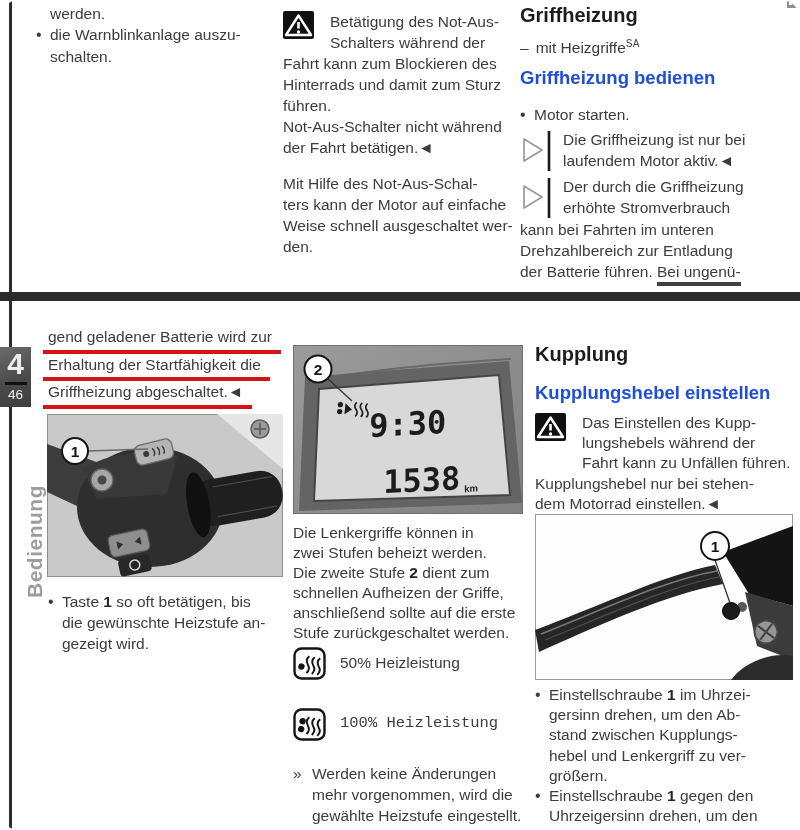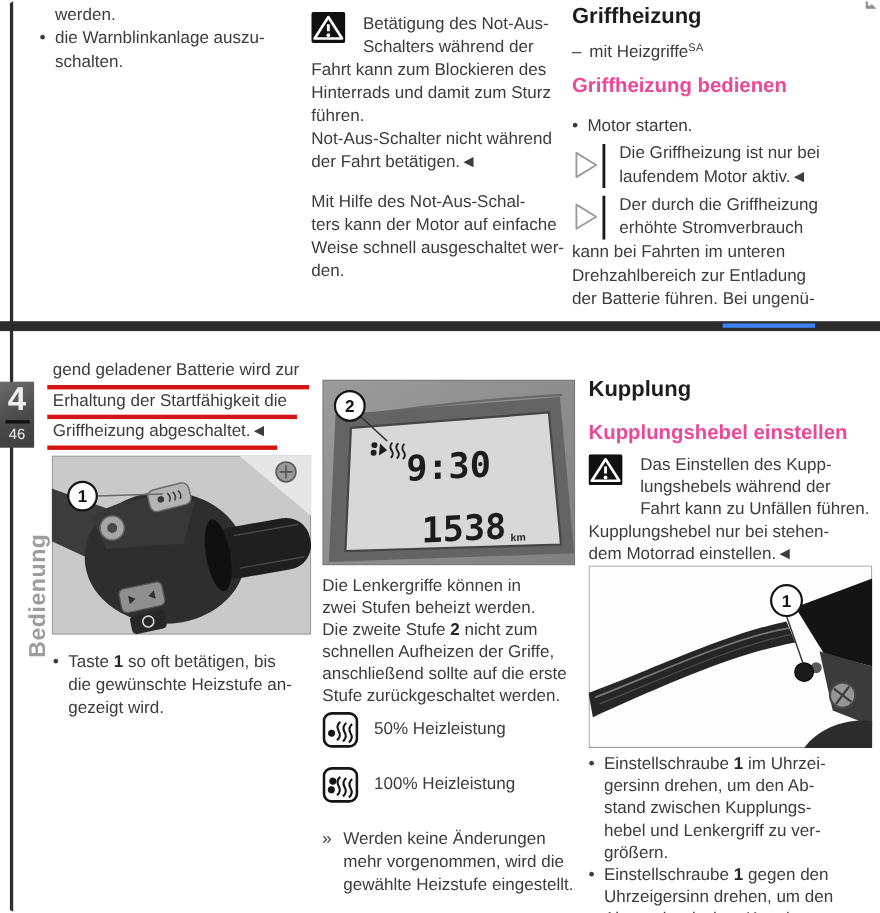--- a/index.html
+++ b/index.html
@@ -31,44 +31,44 @@
 
   .tline{white-space:nowrap;line-height:21.3px;font-size:15.5px;color:#3c3c3c;}
   .tc2 .tline{line-height:21px;}
   .warnblock .tline{line-height:21px;}
   .bwarn .tline{line-height:20.2px;}
   .bc2 .para .tline{line-height:20px;}
   .bul2 .tline{line-height:20.2px;}
   .bnum{font-weight:bold;color:#262626;}
 
   .h1{font-size:20px;font-weight:bold;color:#1c1c1c;line-height:24px;white-space:nowrap;}
-  .h2{font-size:18.5px;font-weight:bold;color:#ec4899;line-height:23px;white-space:nowrap;}
+  .h2{font-size:18.5px;font-weight:bold;color:#1d4ed8;line-height:23px;white-space:nowrap;}
 
   .carry{margin-left:14px;}
   .brow{position:relative;padding-left:14px;margin-top:0;}
   .brow::before{content:"•";position:absolute;left:0;top:0;color:#3c3c3c;line-height:21.3px;}
   .bul2 .brow::before{line-height:20.2px;}
 
   .w-icon{float:left;width:47px;height:42px;}
   .h-icon{float:left;width:43px;height:42px;}
   .clear{clear:both;}
 
   .dash{margin-right:7px;}
   .sup{font-size:10px;vertical-align:6px;letter-spacing:.3px;}
 
-  .redline{border-bottom:4px solid #3b82f6;padding-bottom:14px;}
+  .redline{border-bottom:4px solid #404040;padding-bottom:2px;}
   .redline-full{display:inline-block;border-bottom:4px solid #d41414;margin-left:-5px;padding:0 9px 2px 5px;}
   .ulpar .tline{line-height:21.6px;}
 
   .fig{display:block;margin:0;}
   .fig1wrap{margin-top:5px;margin-left:-1px;}
   .bulafterfig{margin-top:14px;}
 
   .level-row{display:flex;align-items:flex-start;}
-  .lv1{margin-top:4px;} .lv2{margin-top:12px;}
+  .lv1{margin-top:4px;} .lv2{margin-top:24px;font-family:Liberation Mono, monospace;}
   .level-row svg{flex:0 0 auto;margin-right:14px;}
   .level-label{padding-top:5px;}
 
   .result{position:relative;padding-left:19px;margin-top:17px;}
   .rmark{position:absolute;left:0;top:0;font-size:15.5px;color:#3c3c3c;line-height:21px;}
   .result .tline{line-height:21px;}
 
   .mt2{margin-top:15px;}.mt3{margin-top:3px;}.mt5{margin-top:5px;}.mt6{margin-top:6px;}
   .mt8{margin-top:8px;}.mt9{margin-top:9px;}
   .lcd-digits{font-family:"DejaVu Sans Mono",monospace;font-weight:bold;}
@@ -245,21 +245,21 @@
         <g>
           <circle cx="25" cy="24" r="13.5" fill="#fff" stroke="#141414" stroke-width="2"></circle>
           <text x="25" y="29.5" text-anchor="middle" font-size="15.5" font-weight="bold" fill="#141414">2</text>
         </g>
       </svg>
     </div>
 
     <div class="para mt9">
       <div class="tline">Die Lenkergriffe können in</div>
       <div class="tline">zwei Stufen beheizt werden.</div>
-      <div class="tline"><span>Die zweite Stufe </span><span class="bnum">2</span><span> nicht zum</span></div>
+      <div class="tline"><span>Die zweite Stufe </span><span class="bnum">2</span><span> dient zum</span></div>
       <div class="tline">schnellen Aufheizen der Griffe,</div>
       <div class="tline">anschließend sollte auf die erste</div>
       <div class="tline">Stufe zurückgeschaltet werden.</div>
     </div>
 
     <div class="level-row lv1">
       <span>
         <svg width="33" height="33" viewBox="0 0 33 33">
           <rect x="1.5" y="1.5" width="30" height="30" rx="7" fill="#fafafa" stroke="#141414" stroke-width="2.4"></rect>
           <g transform="rotate(10 17 17)">

